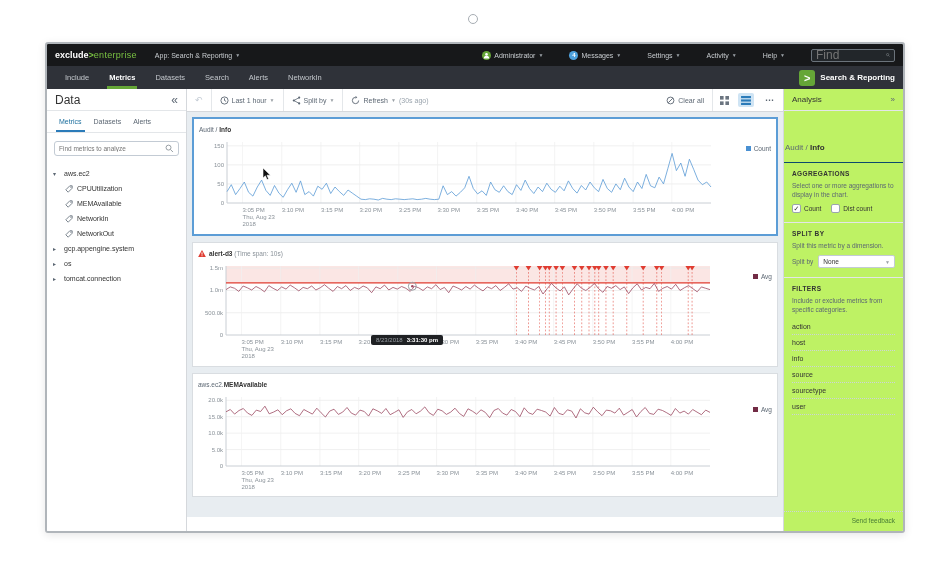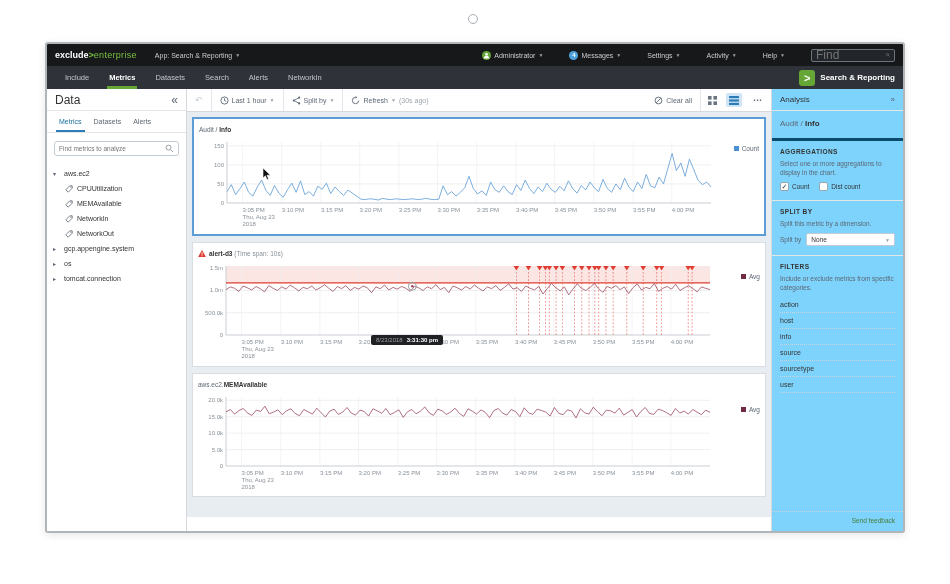--- a/index.html
+++ b/index.html
@@ -69,23 +69,23 @@
   .card3 { height:124px; border:1px solid #d9dde1; }
   .ctitle { font-size:6.5px; color:#5c6773; height:12px; display:flex; align-items:center; gap:3px; }
   .ctitle b { color:#333; }
   .legend { position:absolute; right:5px; display:flex; align-items:center; gap:3px; font-size:6.5px; color:#5c6773; }
   .lsq { width:5px; height:5px; display:inline-block; }
   .tooltip { position:absolute; left:178px; top:92px; background:#1f2124; border-radius:2px; padding:2px 5px; font-size:6px; display:flex; gap:4px; align-items:center; z-index:5;}
   .tooltip .tdate { color:#9aa0a6; }
   .tooltip .ttime { color:#fff; font-weight:bold; }
 
   
-  .rpanel { width:132px; background:#7dd3fc; border-left:1px solid #d5d8dc; font-size:7px; color:#333; flex:none; position:relative; }
+  .rpanel { width:120px; background:#bef264; border-left:1px solid #d5d8dc; font-size:7px; color:#333; flex:none; position:relative; }
   .rp-head { height:22px; display:flex; align-items:center; justify-content:space-between; padding:0 8px; border-bottom:1px solid #e3e6e9; font-size:8px; }
-  .rp-context { padding:8px 8px 10px; border-bottom:3px solid #0c4a6e; font-size:8px; color:#5c6773; }
+  .rp-context { padding:8px 1px 10px; border-bottom:1px solid #0c4a6e; font-size:8px; color:#5c6773;margin-top:24px; }
   .rp-context b { color:#333; }
   .rp-sec { padding:7px 8px 9px; border-bottom:1px solid #e3e6e9; }
   .rp-sec h4 { font-size:6.5px; color:#333; letter-spacing:.4px; margin-bottom:4px; font-weight:bold; }
   .rp-desc { font-size:6.5px; color:#5c6773; line-height:1.4; margin-bottom:5px; }
   .chkrow { display:flex; align-items:center; gap:10px; }
   .chk { display:flex; align-items:center; gap:3px; font-size:6.5px; color:#333; }
   .box { width:9px; height:9px; border:1px solid #9aa5ad; border-radius:2px; display:inline-flex; align-items:center; justify-content:center; font-size:7px; color:#333; background:#fff; }
   .splitrow { display:flex; align-items:center; gap:5px; font-size:6.5px; color:#5c6773; }
   .selectbox { flex:1; border:1px solid #c3cbd4; border-radius:2px; height:13px; display:flex; align-items:center; justify-content:space-between; padding:0 4px; color:#333; background:#fff; }
   .filteritem { font-size:7px; color:#333; padding:4px 0; border-bottom:1px dotted #ccd3d9; }

